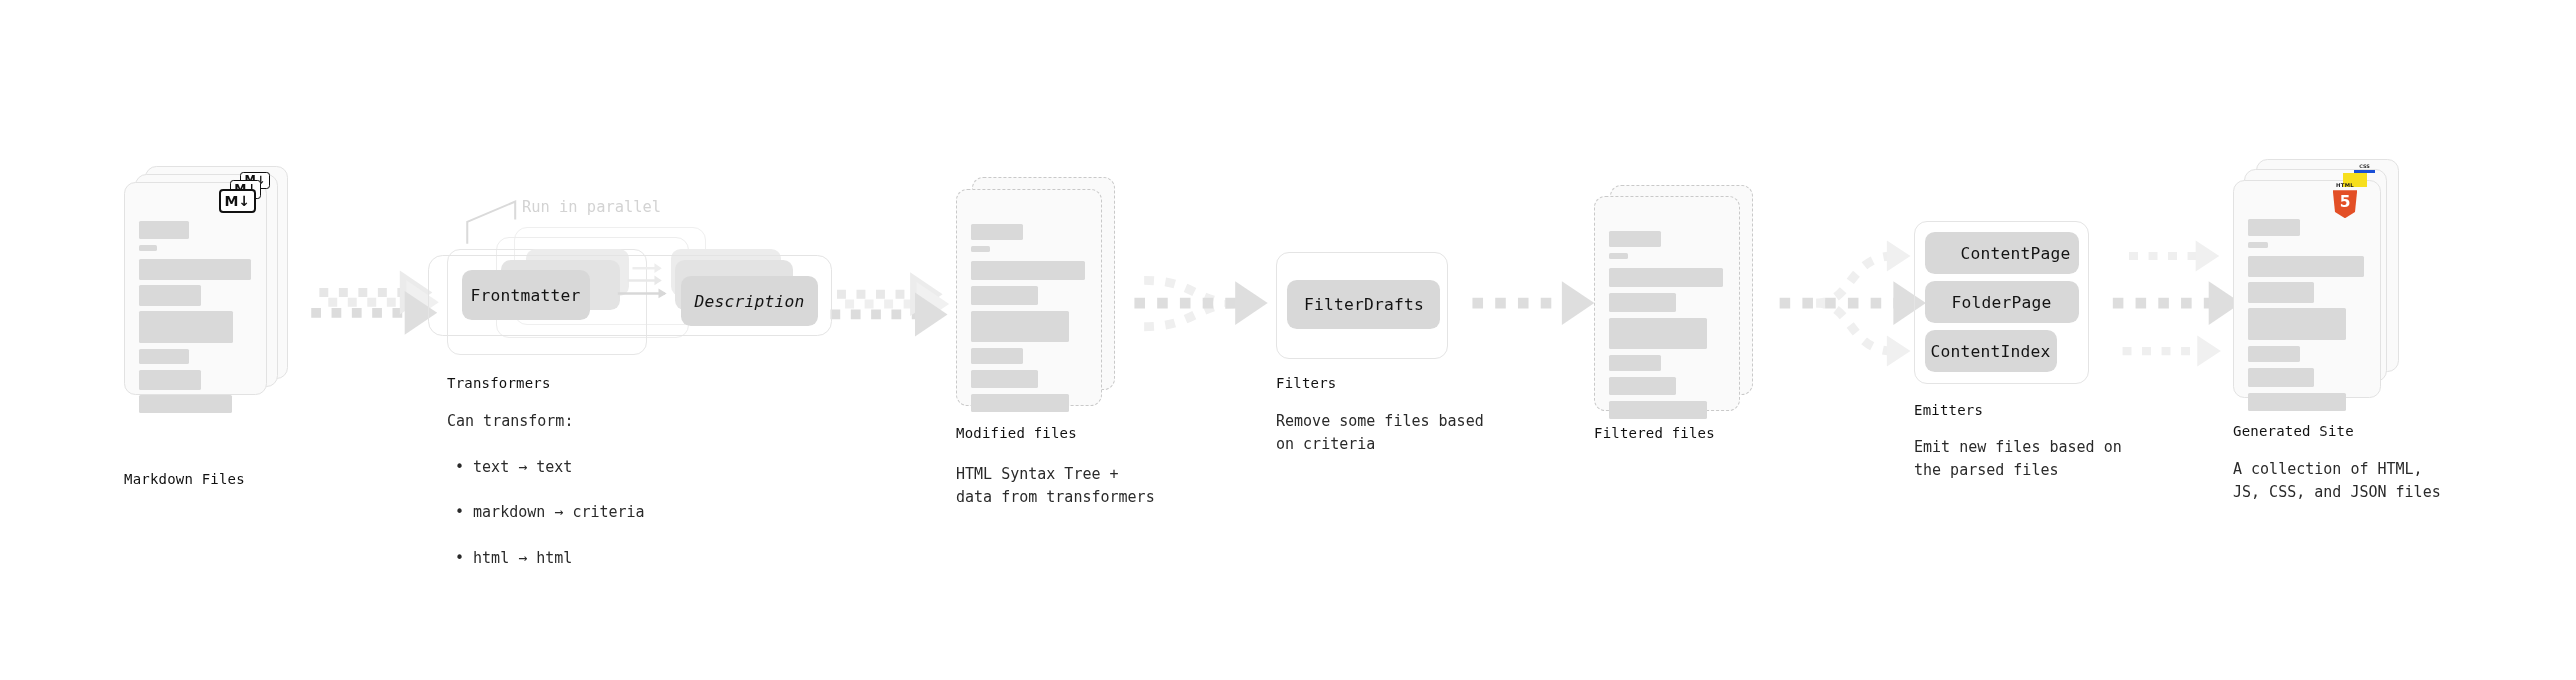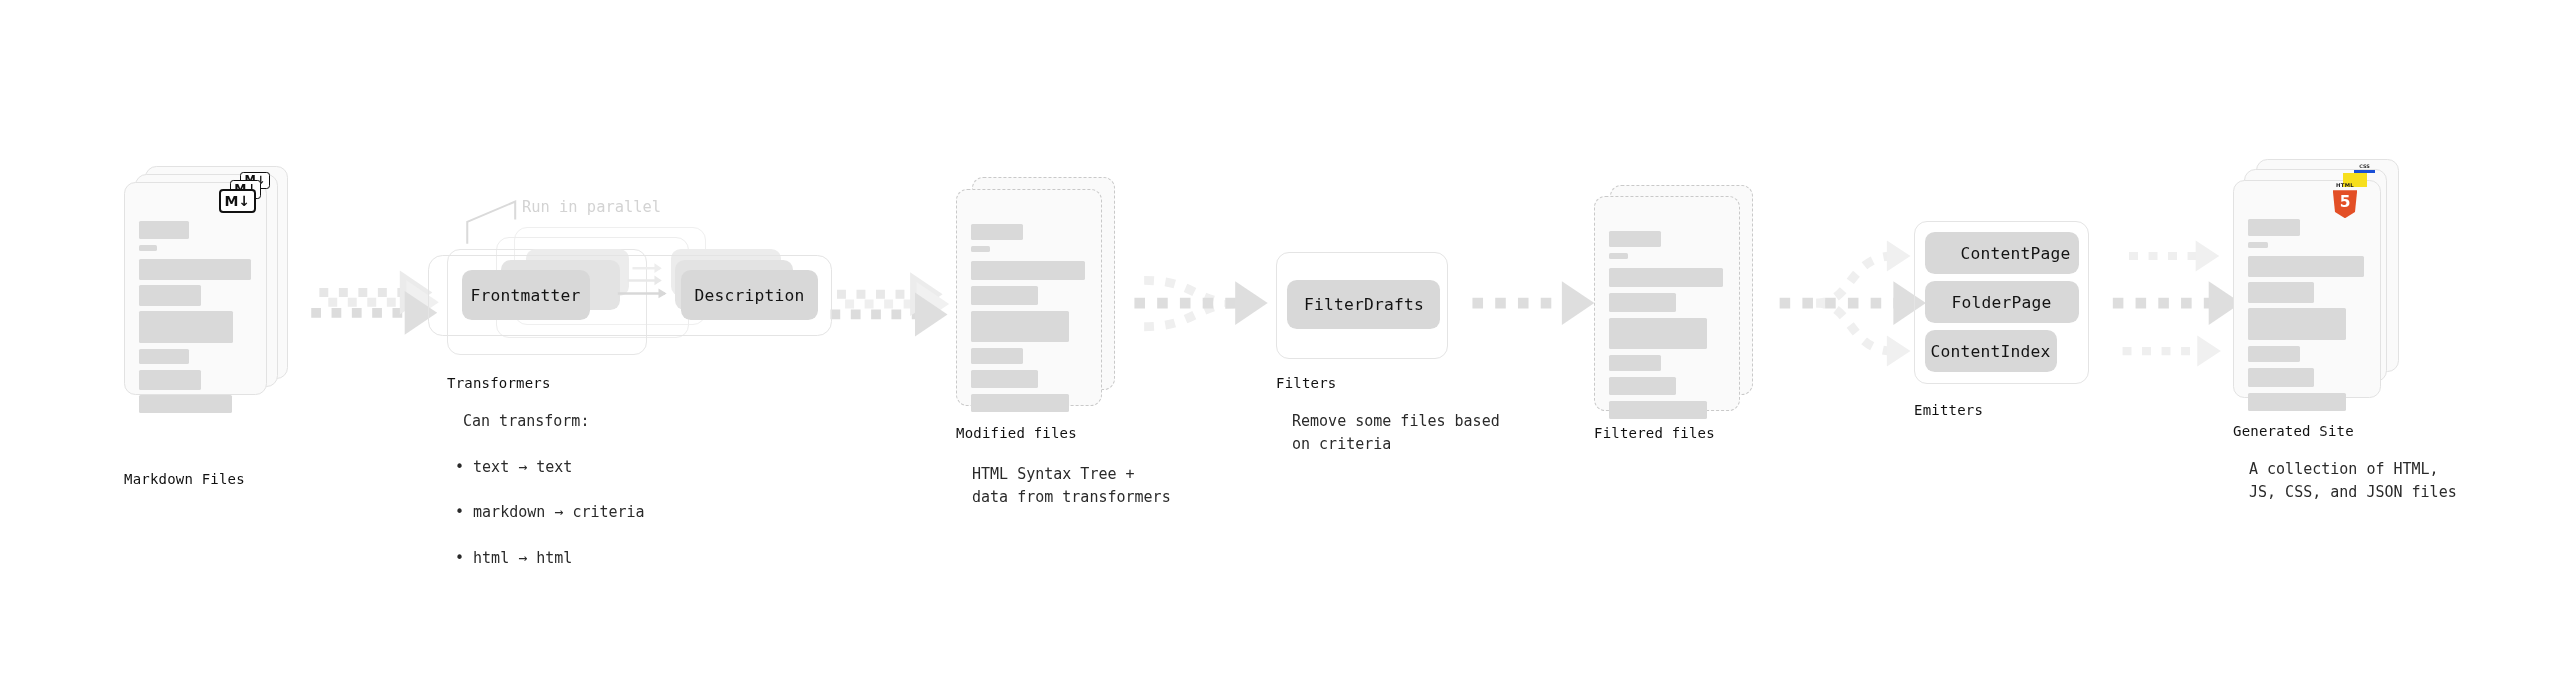--- a/index.html
+++ b/index.html
@@ -55,21 +55,20 @@
   .chip.l3{background:#ececec;}
 
   
   .title{
     position:absolute;font-size:14px;color:#111;white-space:nowrap;
     letter-spacing:0.2px;
   }
   .sub{
     position:absolute;font-size:15px;color:#2a2a2a;line-height:1.52;
     white-space:pre-line;
-    margin-left:16px;
   }
   .ghost{
     position:absolute;font-size:15.4px;color:#d3d3d3;white-space:nowrap;
   }
   .bullets{margin:0;padding:0;list-style:none;}
   .bullets li{white-space:nowrap;}
   .bullets li:before{content:"• ";}
 
   svg{overflow:visible;display:block;}
   .svg-layer{position:absolute;left:0;top:0;width:2576px;height:681px;pointer-events:none;}
@@ -197,21 +196,21 @@
         <path d="M228,80 L262,80" stroke="#ededed" stroke-width="3"></path>
         <path d="M255,74 L264,80 L255,86 Z" fill="#ededed"></path>
         <path d="M222,95 L262,95" stroke="#e8e8e8" stroke-width="3"></path>
         <path d="M255,89 L264,95 L255,101 Z" fill="#e8e8e8"></path>
         <path d="M210,111 L268,111" stroke="#d8d8d8" stroke-width="3"></path>
         <path d="M260,105 L270,111 L260,117 Z" fill="#d8d8d8"></path>
       </g>
     </svg>
 
     <div class="chip" style="left:14.6px;top:67px;width:128px;height:50px;">Frontmatter</div>
-    <div class="chip" style="left:234px;top:67px;width:137px;height:50px;">Description</div>
+    <div class="chip" style="left:234px;top:73px;width:137px;height:50px;font-style:italic;">Description</div>
 
     <div class="gbox" style="left:-18.7px;top:52px;width:404px;height:81px;border-color:#e4e4e4;
                 border-radius:14.6px;"></div>
   </div>
 
   <div class="title" style="left:447px;top:375px;">Transformers</div>
   <div class="sub" style="left:447px;top:410px;">Can transform:</div>
   <ul class="bullets sub" style="left:455px;top:433px;">
     <li>text → text</li>
     <li>markdown → criteria</li>
@@ -260,20 +259,22 @@
   </div>
   <div class="title" style="left:1594px;top:425px;">Filtered files</div>
 
   <div class="node" style="left:1914px;top:221px;">
     <div class="gbox" style="left:0;top:0;width:175px;height:163px;"></div>
     <div class="chip" style="left:10.6px;top:11.4px;width:154px;height:42px;padding-left:28px;">ContentPage</div>
     <div class="chip" style="left:10.6px;top:60px;width:154px;height:42px;">FolderPage</div>
     <div class="chip" style="left:10.6px;top:109px;width:132px;height:42px;">ContentIndex</div>
   </div>
   <div class="title" style="left:1914px;top:402px;">Emitters</div>
+  <div class="sub" style="left:1914px;top:436px;">Emit new files based on
+the parsed files</div>
 
   <div class="docstack" style="left:2233px;top:159px;">
     <div class="doc back2" style="left:23px;top:0;width:143px;height:213px;"></div>
     <div class="doc back1" style="left:11.4px;top:9.8px;width:143px;height:213px;"></div>
     <div class="doc front solid" style="left:0px;top:21px;width:148px;height:218px;"></div>
 
     <div class="badge" style="left:120px;top:4.1px;width:23px;height:9.8px;
                 display:flex;flex-direction:column;align-items:center;justify-content:flex-end;">
       <span style="font-size:4.9px;font-weight:bold;color:#2b2b2b;line-height:1;
                    font-family:'DejaVu Sans','Liberation Sans',sans-serif;">CSS</span>

